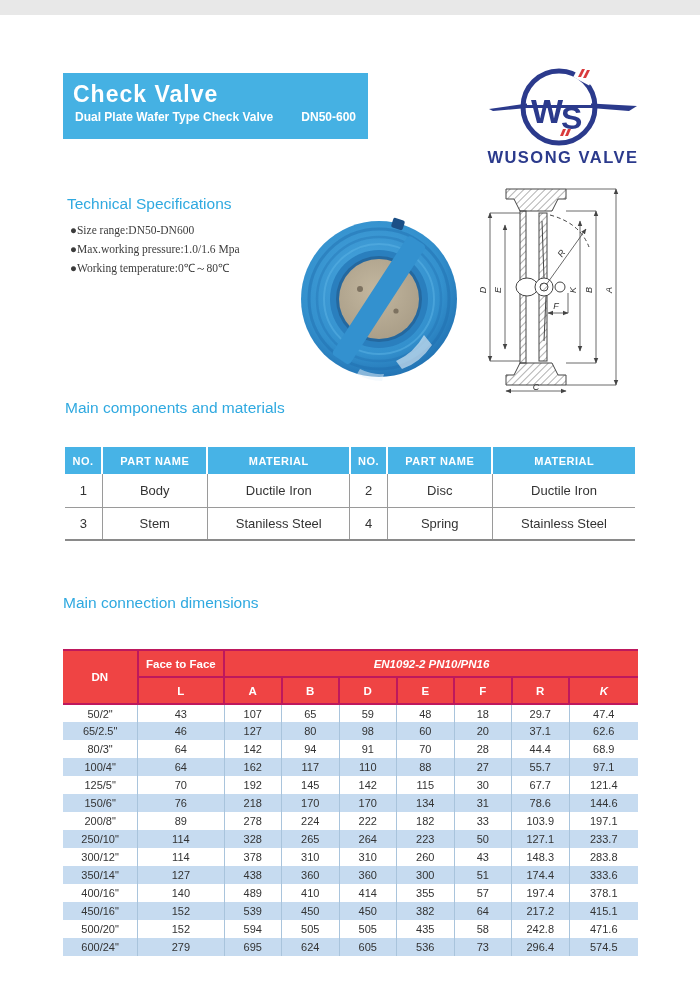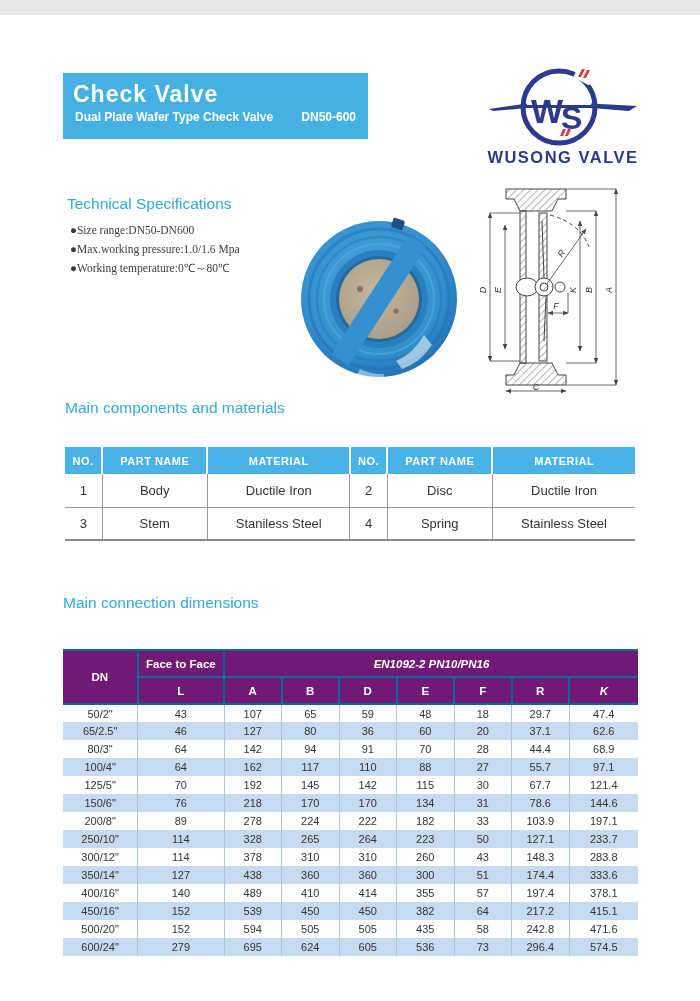--- a/index.html
+++ b/index.html
@@ -46,22 +46,22 @@
   .comp-table td {
     height:33px; text-align:center; border:1px solid #9a9a9a; border-top:none; background:#fff;
   }
   .comp-table tr td:first-child { border-left:none; }
   .comp-table tr td:last-child  { border-right:none; }
   .comp-table { border-bottom:2px solid #8a8a8a; }
 
   
   .dims-table { position:absolute; left:63px; top:634px; width:575px; font-size:11px; color:#333; }
   .dims-table th {
-    background:#701a75; color:#fff; font-weight:bold; font-size:11.5px;
-    height:27px; border:2px solid #0369a1;
+    background:#ef4444; color:#fff; font-weight:bold; font-size:11.5px;
+    height:27px; border:2px solid #be185d;
   }
   .dims-table thead th:first-child { border-left:none; }
   .dims-table thead th:last-child  { border-right:none;font-style:italic; }
   .dims-table td {
     height:18px; text-align:center; border-left:1px solid #a9c4dc; border-right:1px solid #a9c4dc;
   }
   .dims-table tbody tr td:first-child { border-left:none; }
   .dims-table tbody tr td:last-child  { border-right:none; }
   .dims-table tbody tr:nth-child(even) { background:#c6dbf0; }
   .dims-table tbody tr:nth-child(odd)  { background:#ffffff; }
@@ -278,21 +278,21 @@
           <td>48</td>
           <td>18</td>
           <td>29.7</td>
           <td>47.4</td>
         </tr>
         <tr>
           <td>65/2.5"</td>
           <td>46</td>
           <td>127</td>
           <td>80</td>
-          <td>36</td>
+          <td>98</td>
           <td>60</td>
           <td>20</td>
           <td>37.1</td>
           <td>62.6</td>
         </tr>
         <tr>
           <td>80/3"</td>
           <td>64</td>
           <td>142</td>
           <td>94</td>

